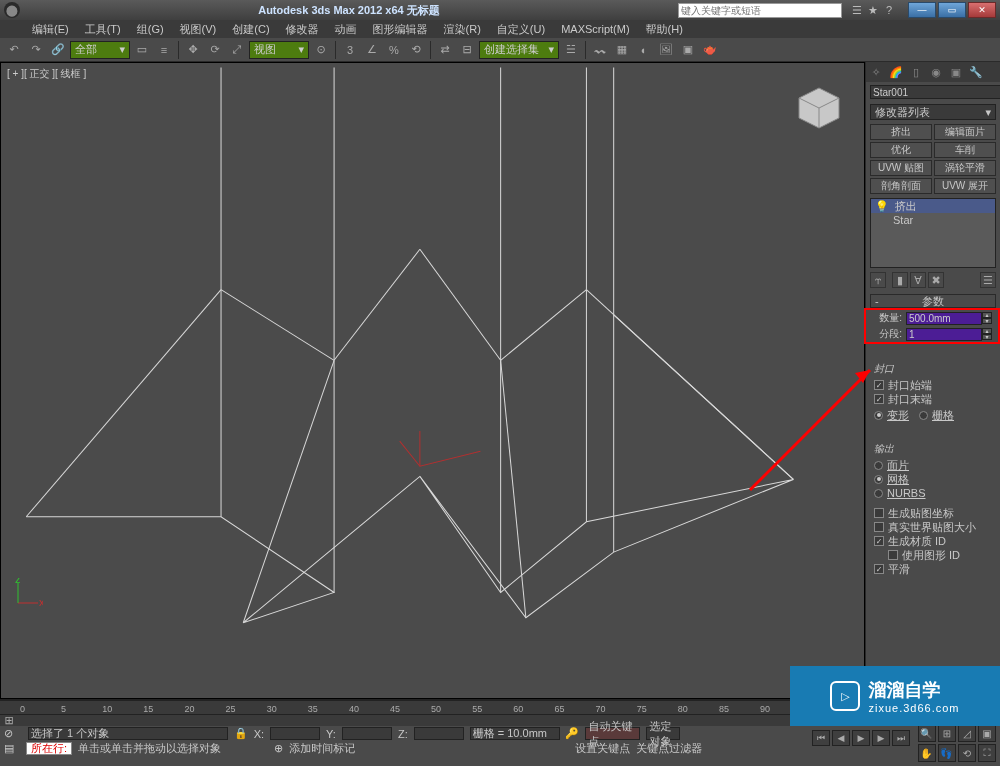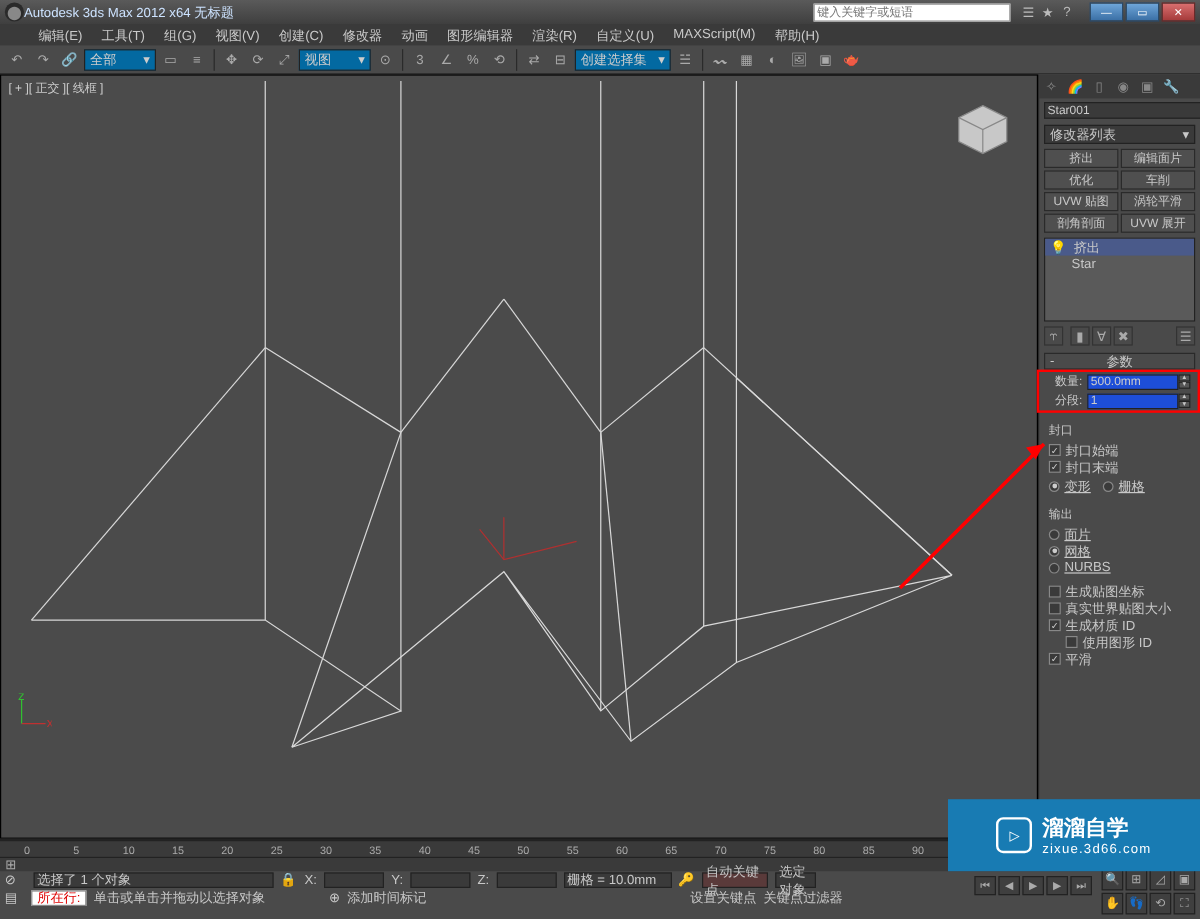--- a/index.html
+++ b/index.html
@@ -1,37 +1,37 @@
 <!DOCTYPE html>
 <html><head>
 <meta charset="utf-8">
 <style>
 * { margin: 0; padding: 0; box-sizing: border-box; font-family: "Microsoft YaHei", Arial, sans-serif; font-size: 11px; user-select: none; }
 body { width: 1000px; height: 766px; background: #4a4a4a; color: #c8c8c8; overflow: hidden; position: relative; }
 
 
 .titlebar { height: 20px; background: linear-gradient(#5a5a5a,#3f3f3f); display: flex; align-items: center; padding: 0 4px; }
 .titlebar .app-icon { width: 16px; height: 16px; background: #2a2a2a; border-radius: 8px; display:flex;align-items:center;justify-content:center;color:#888;}
-.titlebar .title-text { flex: 1; text-align: left; color: #cde3ff; font-weight: normal; }
+.titlebar .title-text { flex: 1; text-align: center; color: #cde3ff; font-weight: bold; }
 .titlebar .search-box { width: 164px; height: 15px; background: #fff; border:1px solid #999; font-size:10px; padding:0 2px; color:#666;}
 .titlebar .win-icons { display:flex; gap:2px; margin-left:8px;}
 .titlebar .win-icons span { width:14px;height:14px;display:flex;align-items:center;justify-content:center;color:#bbb;}
 .titlebar .win-btns { display:flex; margin-left:10px;}
 .titlebar .win-btns div { width:28px; height:16px; background:linear-gradient(#6fa6d9,#3a6fa5); border:1px solid #2a4a6a; margin-left:2px; display:flex;align-items:center;justify-content:center;color:#fff;font-size:9px;}
 .titlebar .win-btns div.close { background:linear-gradient(#d96f6f,#a53a3a); border-color:#6a2a2a;}
 
 
 .menubar { height: 18px; background: #3a3a3a; display: flex; align-items: center; padding-left: 24px; gap: 0; }
 .menubar span { padding: 2px 8px; color: #cacaca; }
 
 
 .maintoolbar { height: 24px; background: #4a4a4a; border-bottom:1px solid #2a2a2a; display:flex; align-items:center; padding:0 4px; gap:2px;}
 .tool-icon { width:20px; height:20px; display:flex; align-items:center; justify-content:center; color:#aaa; border:1px solid transparent;}
 .tool-sep{width:1px;height:18px;background:#2a2a2a;margin:0 2px;}
-.tool-dropdown{height:18px;background:#0369a1;border:1px solid #222;color:#ccc;padding:0 4px;display:flex;align-items:center;}
+.tool-dropdown{height:18px;background:#4d7c0f;border:1px solid #222;color:#ccc;padding:0 4px;display:flex;align-items:center;}
 .tool-dropdown.wide{width:80px;}
 .tool-dropdown.sel{width:60px;}
 
 
 .workspace { position:absolute; top:62px; left:0; right:0; bottom:67px; display:flex;}
 .viewport { flex:1; background:#4b4b4b; position:relative; border:1px solid #000;}
 .viewport-label { position:absolute; top:4px; left:6px; color:#ccc; font-size:10px;}
 .viewcube { position:absolute; top:20px; right:20px; width:50px; height:50px;}
 
 
@@ -51,25 +51,25 @@
 .mod-stack .item .bulb{color:#ffaa33;}
 .stack-btns { margin:2px 4px; display:flex; gap:2px; align-items:center;}
 .stack-btns span{width:16px;height:16px;display:flex;align-items:center;justify-content:center;color:#aaa;border:1px solid #333;}
 .rollout { margin:4px 4px 2px; }
 .rollout-head { height:14px; background:#4a4a4a; border:1px solid #2a2a2a; display:flex;align-items:center;justify-content:center;font-size:10px;position:relative;}
 .rollout-head .minus{position:absolute;left:4px;}
 .rollout-body { padding:2px 4px; }
 .param-row { display:flex; align-items:center; height:16px; gap:4px;}
 .param-row label{font-size:10px;text-align:right;min-width:28px;}
 .spinner { display:flex; flex:1;}
-.spinner input{flex:1;width:0;background:#1d4ed8;border:1px solid #222;color:#ccc;height:13px;font-size:10px;padding:0 2px;}
+.spinner input{flex:1;width:0;background:#4c1d95;border:1px solid #222;color:#ccc;height:13px;font-size:10px;padding:0 2px;}
 .spinner .arrows{display:flex;flex-direction:column;}
 .spinner .arrows span{width:10px;height:6px;background:#555;border:1px solid #222;font-size:6px;line-height:4px;text-align:center;}
 .redbox { position:absolute; border:2px solid #f00; pointer-events:none;}
-.subhead { font-size:10px; margin:10px 0 2px; }
+.subhead { font-size:10px; margin:20px 0 2px;font-style:italic; }
 .check-row { display:flex; align-items:center; gap:4px; height:14px; font-size:10px;}
 .check-row .cb { width:10px;height:10px;border:1px solid #888;background:#3a3a3a;display:flex;align-items:center;justify-content:center;font-size:8px;color:#ccc;}
 .radio-row { display:flex; align-items:center; gap:4px; height:14px; font-size:10px;text-decoration:underline;}
 .radio-row .rb { width:9px;height:9px;border-radius:50%;border:1px solid #888;background:#3a3a3a;display:flex;align-items:center;justify-content:center;}
 .radio-row .rb .dot{width:4px;height:4px;border-radius:50%;background:#ccc;}
 
 
 .bottom-area{position:absolute;left:0;right:0;bottom:0;height:67px;background:#4a4a4a;border-top:1px solid #222;}
 .timeline{height:10px;background:#3a3a3a;display:flex;align-items:center;padding:0 4px;position:relative;}
 .time-slider{position:absolute;left:30px;height:8px;padding:0 4px;background:#555;border:1px solid #222;font-size:9px;line-height:8px;}

